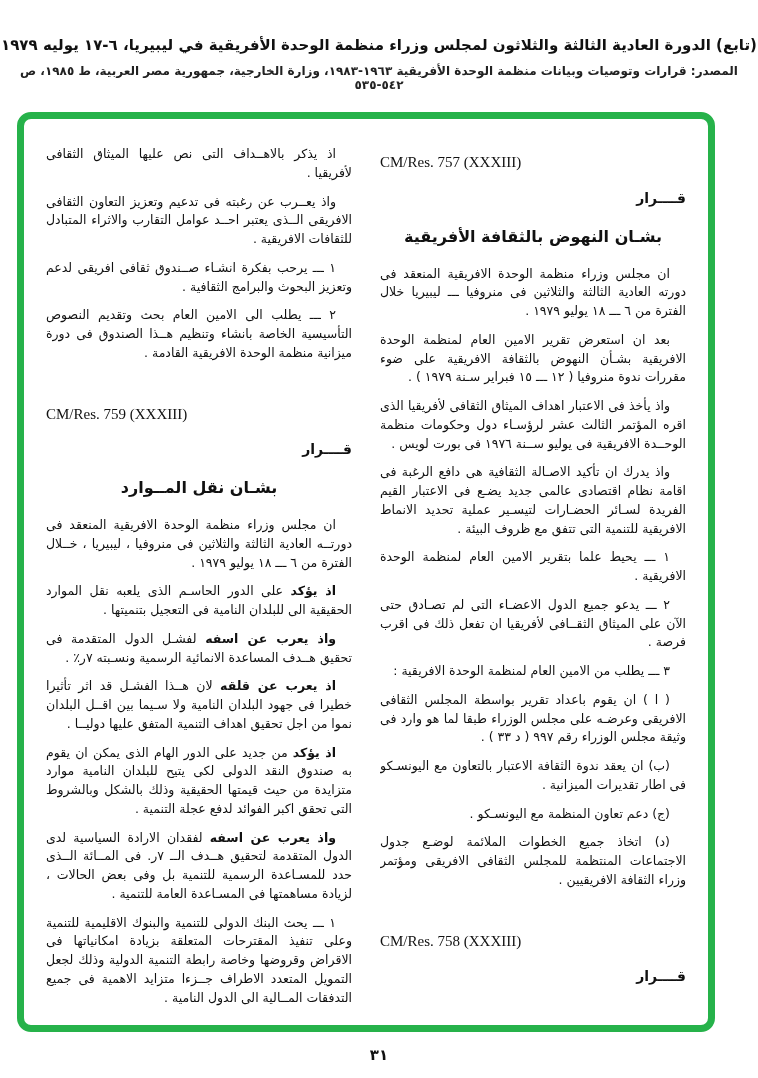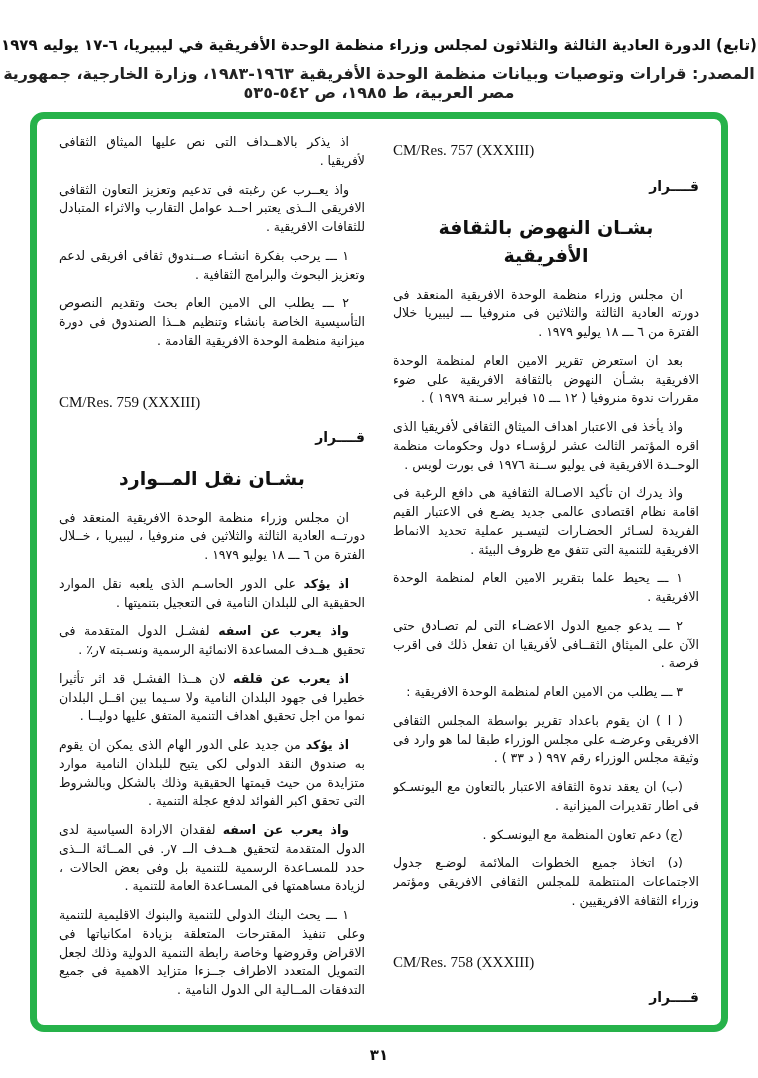--- a/index.html
+++ b/index.html
@@ -3,37 +3,37 @@
 <meta charset="utf-8">
 <style>
   html,body{margin:0;padding:0;}
   body{
     width:758px;height:1078px;background:#ffffff;position:relative;
     font-family:"DejaVu Sans",sans-serif;color:#111;overflow:hidden;
   }
   
   .page-header{position:absolute;top:36px;left:0;width:758px;text-align:center;direction:rtl;}
   .header-line1{font-size:15px;font-weight:bold;letter-spacing:0;line-height:1.3;}
-  .header-line2{font-size:16px;font-weight:bold;margin-top:8px;color:#222;}
+  .header-line2{font-size:12px;font-weight:bold;margin-top:8px;color:#222;}
   
   .green-box{
-    position:absolute;left:30px;top:112px;width:698px;height:920px;
+    position:absolute;left:17px;top:112px;width:698px;height:920px;
     border:7px solid #26b24a;border-radius:14px;box-sizing:border-box;
-    padding:14px 22px 10px 22px;background:#fff;
+    padding:26px 22px 10px 22px;background:#fff;
   }
   .columns{display:flex;direction:rtl;gap:28px;height:100%;}
   .col{flex:1;direction:rtl;text-align:justify;font-size:12.5px;line-height:1.5;overflow:hidden;}
   
   .latin{
     direction:ltr;text-align:left;font-family:"Liberation Serif",serif;
     font-size:15px;margin:6px 0 12px 0;white-space:nowrap;
   }
   .latin.gap{margin-top:40px;}
   .h1{ text-align:right;font-weight:bold;font-size:14px;margin:14px 0 16px 0;}
-  .h2{ text-align:center;font-weight:bold;font-size:19px;margin:0 0 16px 0;}
+  .h2{ text-align:center;font-weight:bold;font-size:16px;margin:0 0 16px 0;}
   .para{margin:0 0 10px 0;text-indent:16px;}
   .para b{font-weight:bold;}
   
   .page-number{
     position:absolute;bottom:14px;left:0;width:758px;text-align:center;
     font-weight:bold;font-size:15px;direction:rtl;
   }
 </style>
 </head>
 <body>

